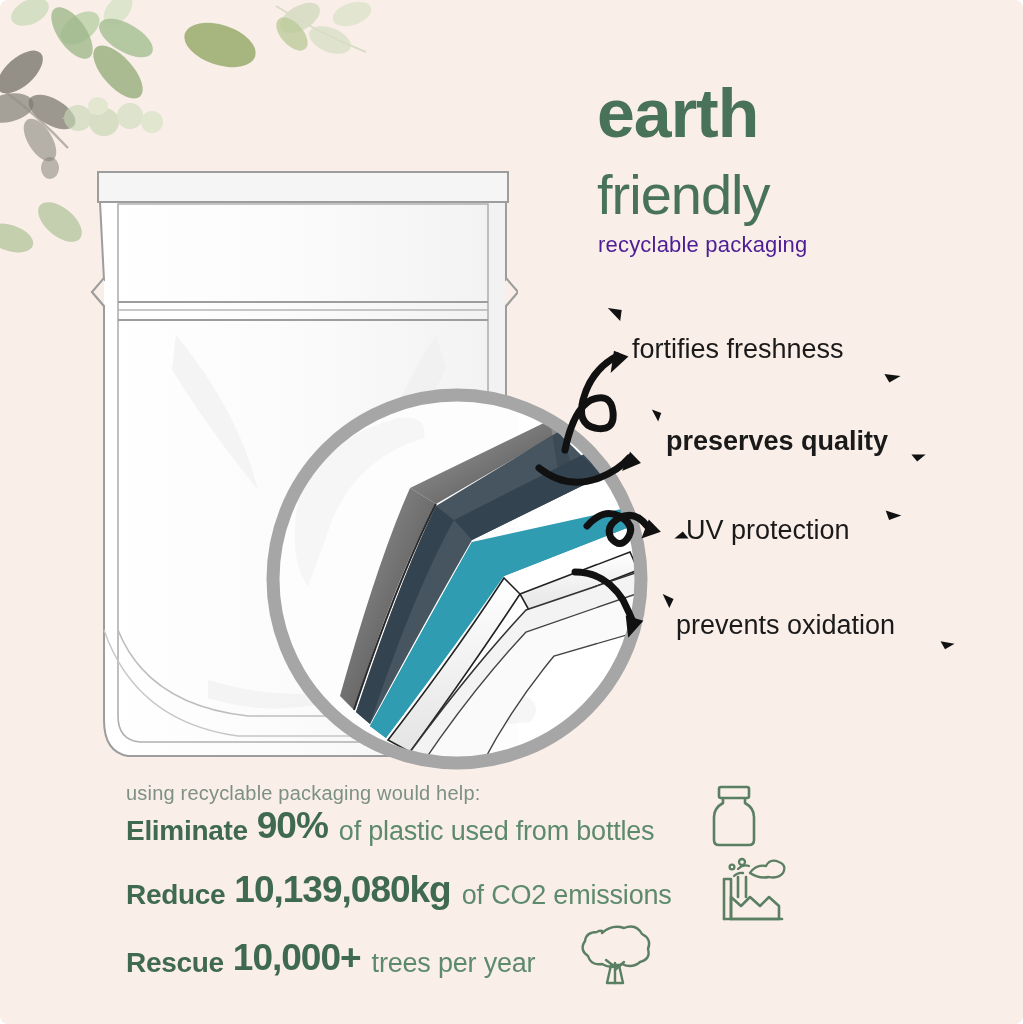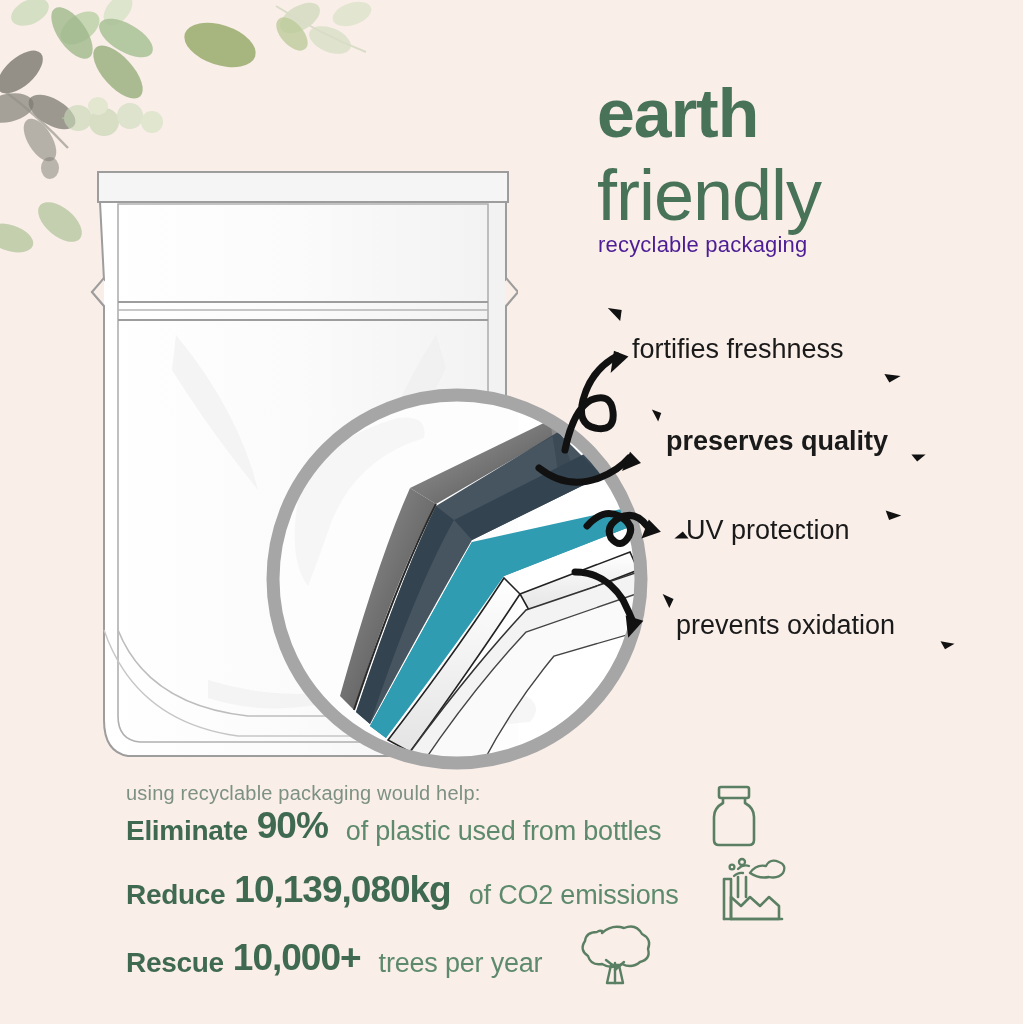--- a/index.html
+++ b/index.html
@@ -53,22 +53,22 @@
     color: #487359;
     letter-spacing: -1px;
   }
   #title-earth {
     top: 79px;
     font-size: 68px;
     font-weight: 700;
     line-height: 1;
   }
   #title-friendly {
-    top: 159px;
-    font-size: 72px;
+    top: 167px;
+    font-size: 56px;
     font-weight: 400;
     line-height: 1;
   }
   #subtitle {
     position: absolute;
     left: 598px;
     top: 232px;
     font-size: 22px;
     font-weight: 400;
     color: #4c1d95;
@@ -118,36 +118,36 @@
     font-size: 37px;
     font-weight: 700;
     color: #3f6a51;
     margin-left: 9px;
     letter-spacing: -1px;
   }
   .stat-tail {
     font-size: 27px;
     font-weight: 400;
     color: #5d8a6d;
-    margin-left: 18px;
+    margin-left: 11px;
     letter-spacing: -.2px;
   }
 
   
   .eco-icon {
     position: absolute;
   }
   #icon-bottle { left: 706px; top: 783px; }
   #icon-factory { left: 716px; top: 857px; }
   #icon-tree { left: 572px; top: 921px; }
 </style>
 </head>
 <body>
 
-<div id="poster" style="background: rgb(249, 238, 232);">
+<div id="poster" style="background: rgb(249, 238, 232); border-radius: 8px;">
 
   <svg id="foliage" viewBox="0 0 420 300">
     <g opacity="0.95">
 
       <g>
         <ellipse cx="80" cy="28" rx="22" ry="13" fill="#b8cfa4" opacity=".85" transform="rotate(-35 80 28)"></ellipse>
         <ellipse cx="30" cy="12" rx="20" ry="12" fill="#c7d9b4" opacity=".75" transform="rotate(-25 30 12)"></ellipse>
         <ellipse cx="118" cy="10" rx="18" ry="11" fill="#cfe0bd" opacity=".7" transform="rotate(-50 118 10)"></ellipse>
         <ellipse cx="72" cy="33" rx="30" ry="14" fill="#9fb98c" opacity=".85" transform="rotate(55 72 33)"></ellipse>
         <ellipse cx="126" cy="38" rx="30" ry="14" fill="#a9c196" opacity=".9" transform="rotate(30 126 38)"></ellipse>

